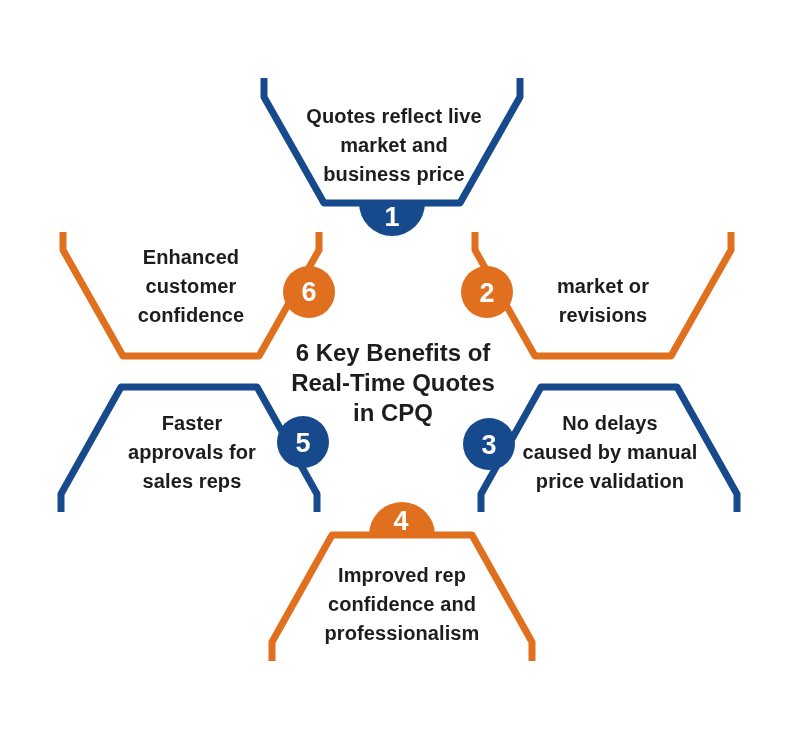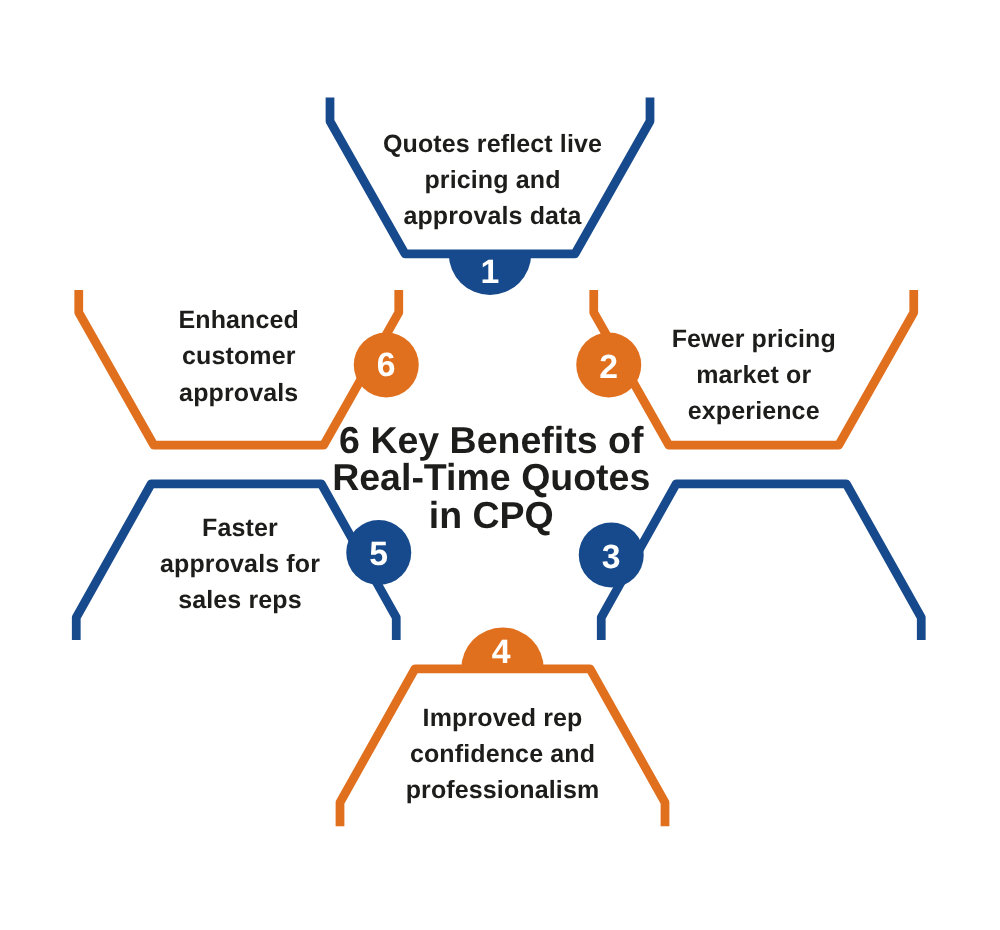--- a/index.html
+++ b/index.html
@@ -39,21 +39,21 @@
     font-weight: 700;
     color: #1D1D1B;
     letter-spacing: 0.1px;
   }
   .label span { display: block; }
   .title {
     position: absolute;
     transform: translate(-50%, -50%);
     width: 320px;
     text-align: center;
-    font-size: 30px;
+    font-size: 24px;
     line-height: 30px;
     font-weight: 700;
     color: #1D1D1B;
   }
   .title span { display: block; }
   .label-1 { left: 394px; top: 133px; margin-top: 12px; }
   .label-2 { left: 603px; top: 301px; }
   .label-3 { left: 610px; top: 452px; }
   .label-4 { left: 402px; top: 604px; }
   .label-5 { left: 192px; top: 452px; }
@@ -87,47 +87,51 @@
     <circle cx="303" cy="442" r="26" fill="#174A8C"></circle>
     <text class="num" x="303" y="443" fill="#FFFFFF">5</text>
 
     <path class="seg-outline" d="M 63 232 L 63 250 L 123 356 L 259 356 L 319 250 L 319 232" stroke="#E1701E"></path>
     <circle cx="309" cy="292" r="26" fill="#E1701E"></circle>
     <text class="num" x="309" y="292" fill="#FFFFFF">6</text>
   </svg>
 
   <div class="label label-1">
     <span>Quotes reflect live</span>
-    <span>pricing and</span>
-    <span>approvals data</span>
+    <span>market and</span>
+    <span>business price</span>
   </div>
 
   <div class="label label-2">
-    <span>Fewer pricing</span>
     <span>market or</span>
-    <span>experience</span>
+    <span>revisions</span>
   </div>
 
+  <div class="label label-3">
+    <span>No delays</span>
+    <span>caused by manual</span>
+    <span>price validation</span>
+  </div>
 
   <div class="label label-4">
     <span>Improved rep</span>
     <span>confidence and</span>
     <span>professionalism</span>
   </div>
 
   <div class="label label-5">
     <span>Faster</span>
     <span>approvals for</span>
     <span>sales reps</span>
   </div>
 
   <div class="label label-6">
     <span>Enhanced</span>
     <span>customer</span>
-    <span>approvals</span>
+    <span>confidence</span>
   </div>
 
   <div class="title title-pos">
     <span>6 Key Benefits of</span>
     <span>Real-Time Quotes</span>
     <span>in CPQ</span>
   </div>
 
 </div>
 

